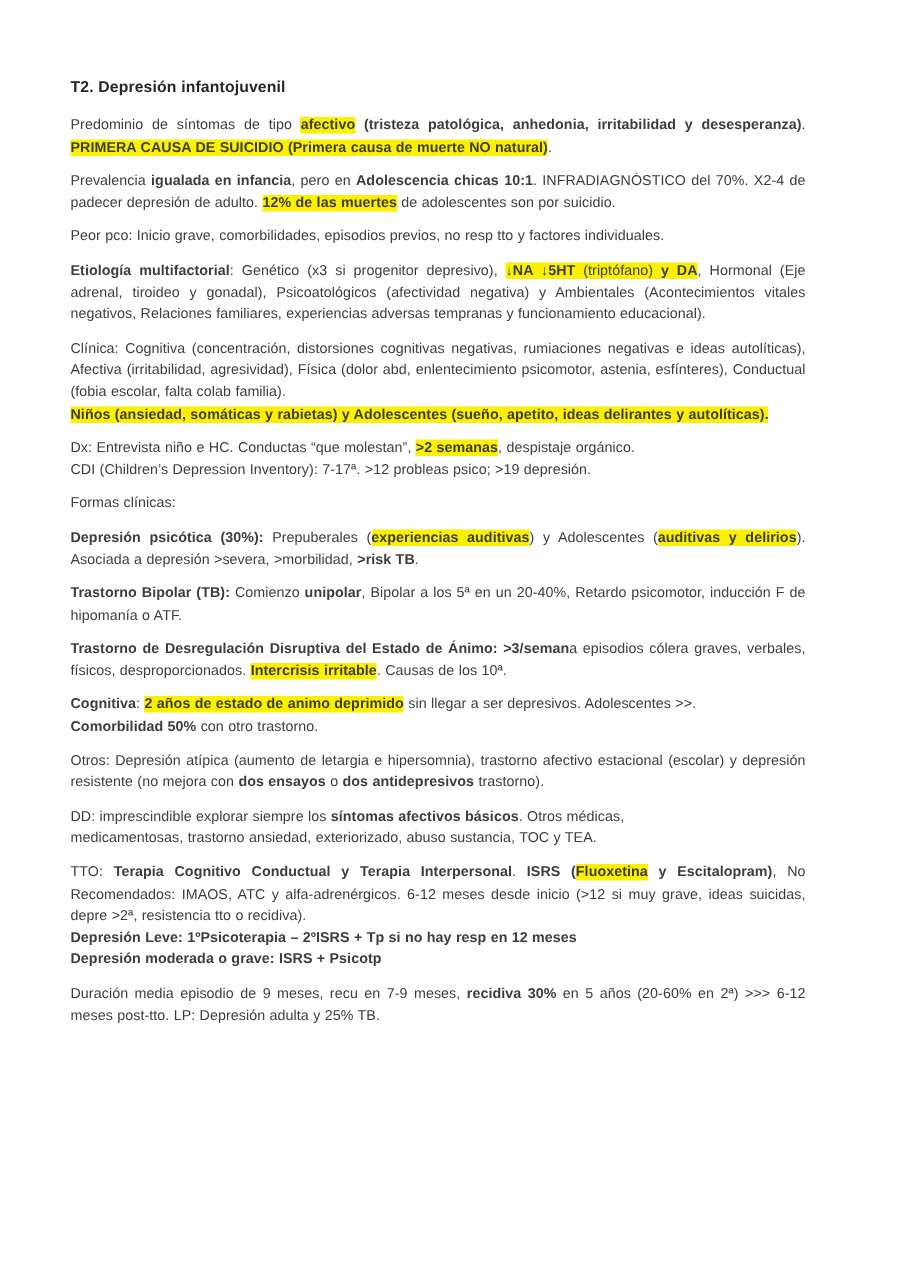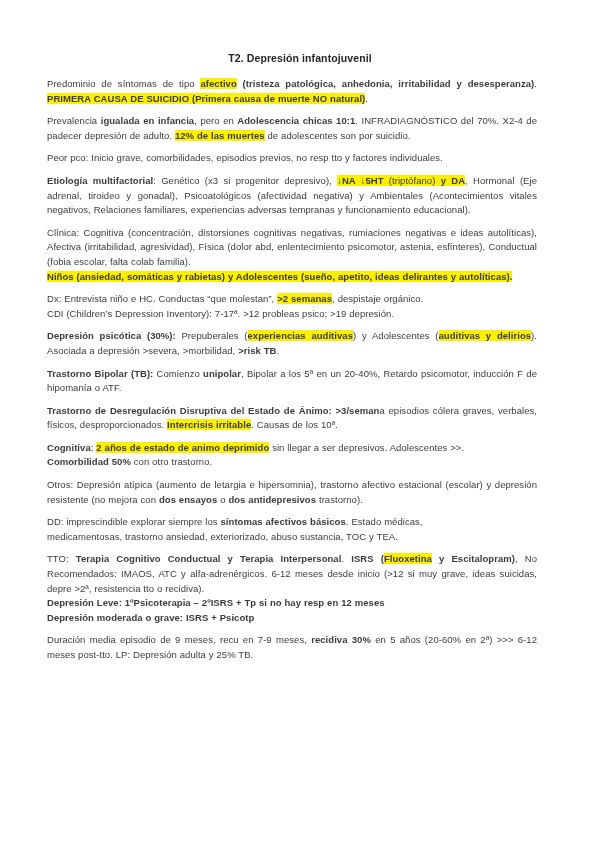--- a/index.html
+++ b/index.html
@@ -21,21 +21,20 @@
     background:var(--bg);
     color:var(--text);
     overflow:hidden;
   }
   .title{
     font-size:10.5px;
     font-weight:700;
     color:var(--title);
     margin:0 0 13px 0;
     letter-spacing:0.1px;
-    text-align:center;
   }
   .para{
     font-size:9.5px;
     line-height:14.6px;
     text-align:justify;
     margin:0 16px 8px 0;
     letter-spacing:0.05px;
     word-spacing:0.2px;
   }
   .b{font-weight:700;}
@@ -46,22 +45,23 @@
 
 <div class="page">
   <h1 class="title">T2. Depresión infantojuvenil</h1>
   <div id="doc-body">
       <p class="para"><span>Predominio de síntomas de tipo </span><span class="b h">afectivo</span><span class="b"> </span><span class="b">(tristeza patológica, anhedonia, irritabilidad y desesperanza)</span><span>. </span><span class="b h">PRIMERA CAUSA DE SUICIDIO (Primera causa de muerte NO natural)</span><span>.</span></p>
       <p class="para"><span>Prevalencia </span><span class="b">igualada en infancia</span><span>, pero en </span><span class="b">Adolescencia chicas 10:1</span><span>. INFRADIAGNÓSTICO del 70%. X2-4 de padecer depresión de adulto. </span><span class="b h">12% de las muertes</span><span> de adolescentes son por suicidio.</span></p>
       <p class="para"><span>Peor pco: Inicio grave, comorbilidades, episodios previos, no resp tto y factores individuales.</span></p>
       <p class="para"><span class="b">Etiología multifactorial</span><span>: Genético (x3 si progenitor depresivo), </span><span class="b h">↓NA ↓5HT</span><span class="h"> (triptófano) </span><span class="b h">y DA</span><span>, Hormonal (Eje adrenal, tiroideo y gonadal), Psicoatológicos (afectividad negativa) y Ambientales (Acontecimientos vitales negativos, Relaciones familiares, experiencias adversas tempranas y funcionamiento educacional).</span></p>
       <p class="para"><span> Clínica: Cognitiva (concentración, distorsiones cognitivas negativas, rumiaciones negativas e ideas autolíticas), Afectiva (irritabilidad, agresividad), Física (dolor abd, enlentecimiento psicomotor, astenia, esfínteres), Conductual (fobia escolar, falta colab familia).</span><br><span class="b h">Niños (ansiedad, somáticas y rabietas) y Adolescentes (sueño, apetito, ideas delirantes y autolíticas).</span></p>
       <p class="para"><span>Dx: Entrevista niño e HC. Conductas “que molestan”, </span><span class="b h">&gt;2 semanas</span><span>, despistaje orgánico.</span><br><span>CDI (Children’s Depression Inventory): 7-17ª. &gt;12 probleas psico; &gt;19 depresión.</span><br></p>
+      <p class="para"><span>Formas clínicas:</span></p>
       <p class="para"><span class="b">Depresión psicótica (30%):</span><span> Prepuberales (</span><span class="b h">experiencias auditivas</span><span>) y Adolescentes (</span><span class="b h">auditivas y delirios</span><span>). Asociada a depresión &gt;severa, &gt;morbilidad, </span><span class="b">&gt;risk TB</span><span>.</span></p>
       <p class="para"><span class="b">Trastorno Bipolar (TB):</span><span> Comienzo </span><span class="b">unipolar</span><span>, Bipolar a los 5ª en un 20-40%, Retardo psicomotor, inducción F de hipomanía o ATF.</span></p>
       <p class="para"><span class="b">Trastorno de Desregulación Disruptiva del Estado de Ánimo: &gt;3/seman</span><span>a episodios cólera graves, verbales, físicos, desproporcionados. </span><span class="b h">Intercrisis irritable</span><span>. Causas de los 10ª.</span></p>
       <p class="para"><span class="b">Cognitiva</span><span>: </span><span class="b h">2 años de estado de animo deprimido</span><span> sin llegar a ser depresivos. Adolescentes &gt;&gt;.</span><br><span class="b">Comorbilidad 50%</span><span> con otro trastorno.</span></p>
       <p class="para"><span>Otros: Depresión atípica (aumento de letargia e hipersomnia), trastorno afectivo estacional (escolar) y depresión resistente (no mejora con </span><span class="b">dos ensayos</span><span> o </span><span class="b">dos antidepresivos</span><span> trastorno).</span></p>
-      <p class="para"><span>DD: imprescindible explorar siempre los </span><span class="b">síntomas afectivos básicos</span><span>. Estado médicas,</span><br><span>medicamentosas, trastorno ansiedad, exteriorizado, abuso sustancia, TOC y TEA.</span></p>
+      <p class="para"><span>DD: imprescindible explorar siempre los </span><span class="b">síntomas afectivos básicos</span><span>. Otros médicas,</span><br><span>medicamentosas, trastorno ansiedad, exteriorizado, abuso sustancia, TOC y TEA.</span></p>
       <p class="para"><span>TTO: </span><span class="b">Terapia Cognitivo Conductual y Terapia Interpersonal</span><span>. </span><span class="b">ISRS (</span><span class="b h">Fluoxetina</span><span class="b"> y Escitalopram)</span><span>, No Recomendados: IMAOS, ATC y alfa-adrenérgicos. 6-12 meses desde inicio (&gt;12 si muy grave, ideas suicidas, depre &gt;2ª, resistencia tto o recidiva).</span><br><span class="b">Depresión Leve: 1ºPsicoterapia – 2ºISRS + Tp si no hay resp en 12 meses</span><br><span class="b">Depresión moderada o grave: ISRS + Psicotp</span></p>
       <p class="para"><span>Duración media episodio de 9 meses, recu en 7-9 meses, </span><span class="b">recidiva 30%</span><span> en 5 años (20-60% en 2ª) &gt;&gt;&gt; 6-12 meses post-tto. LP: Depresión adulta y 25% TB.</span></p>
     </div>
 </div>
 
 </body></html>

